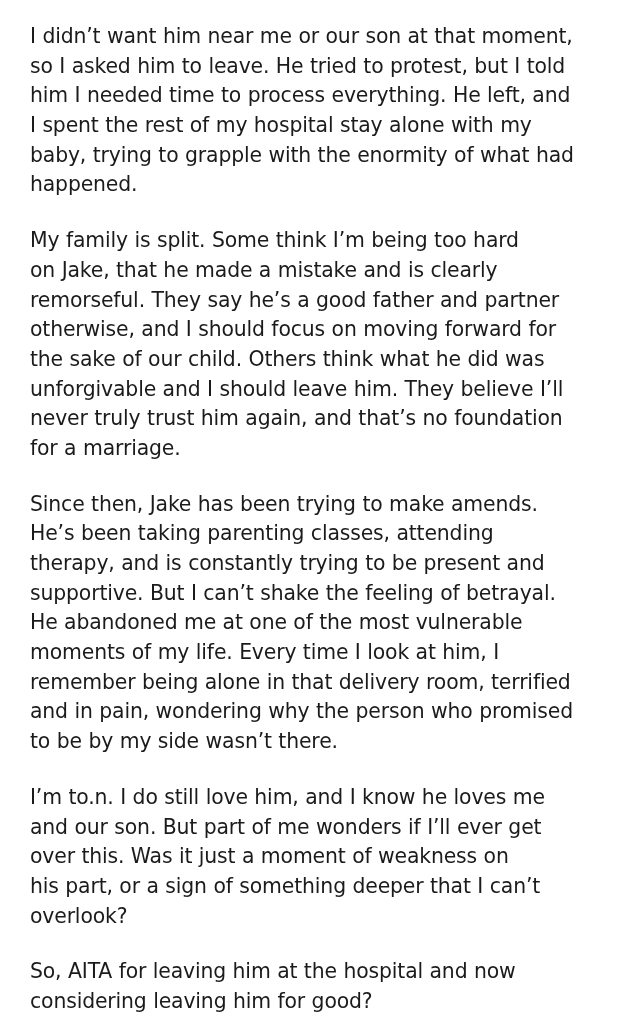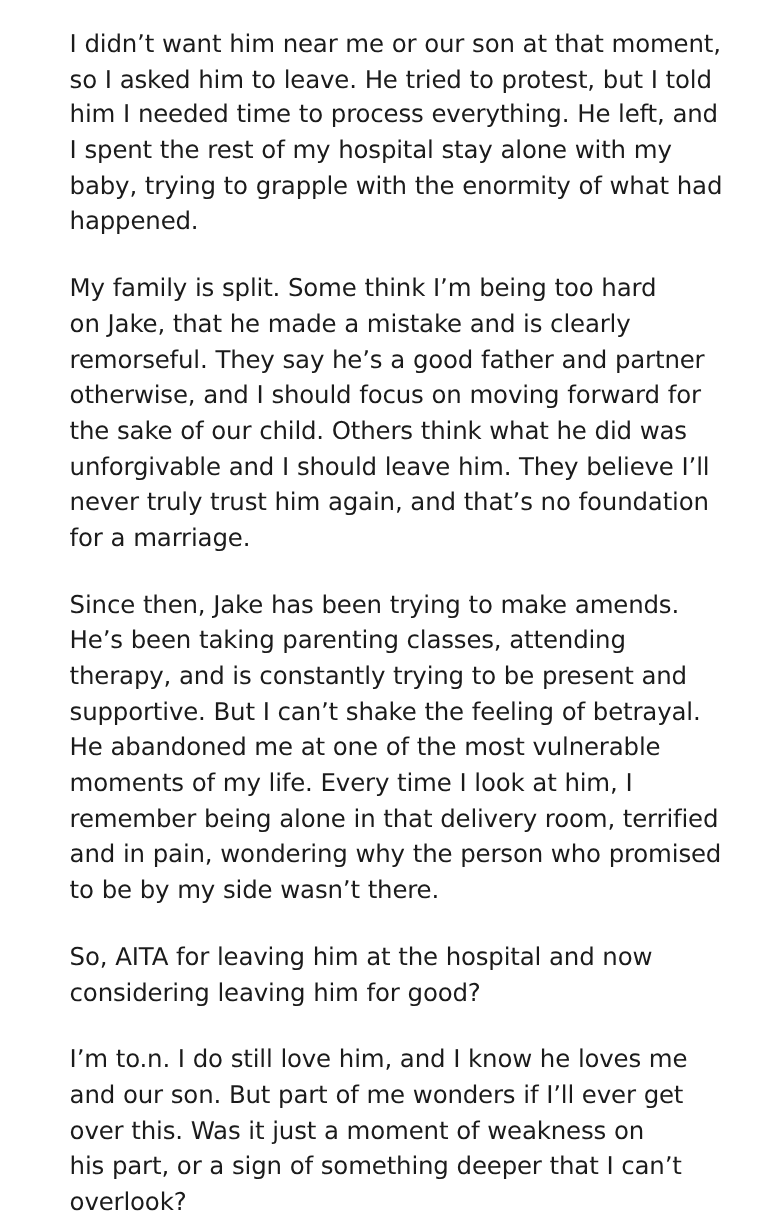--- a/index.html
+++ b/index.html
@@ -19,21 +19,20 @@
     height: 1024px;
     padding: 22px 26px 10px 30px;
     background: #ffffff;
   }
   .story-body {
     color: #1b1b1b;
     font-size: 20.4px;
     line-height: 1.455;
     letter-spacing: -0.15px;
     word-spacing: 0.2px;
-    margin-left: 28px;
   }
   .story-body p {
     margin: 0 0 26px 0;
     white-space: pre-wrap;
   }
   .story-body p:last-child {
     margin-bottom: 0;
   }
 </style>
 </head>
@@ -57,21 +56,21 @@
 for a marriage.</p>
     <p>Since then, Jake has been trying to make amends.
 He’s been taking parenting classes, attending
 therapy, and is constantly trying to be present and
 supportive. But I can’t shake the feeling of betrayal.
 He abandoned me at one of the most vulnerable
 moments of my life. Every time I look at him, I
 remember being alone in that delivery room, terrified
 and in pain, wondering why the person who promised
 to be by my side wasn’t there.</p>
-    <p>So, AITA for leaving him at the hospital and now
-considering leaving him for good?</p>
     <p>I’m to.n. I do still love him, and I know he loves me
 and our son. But part of me wonders if I’ll ever get
 over this. Was it just a moment of weakness on
 his part, or a sign of something deeper that I can’t
 overlook?</p>
+    <p>So, AITA for leaving him at the hospital and now
+considering leaving him for good?</p>
   </article>
 </div>
 
 </body></html>

